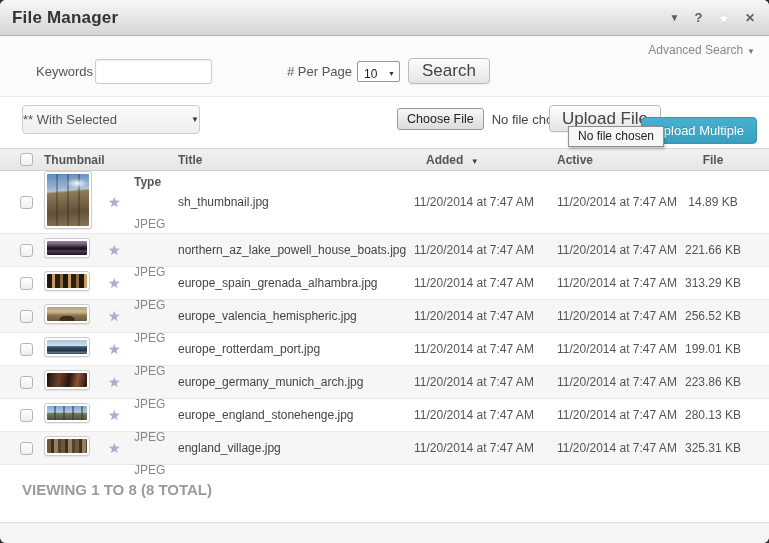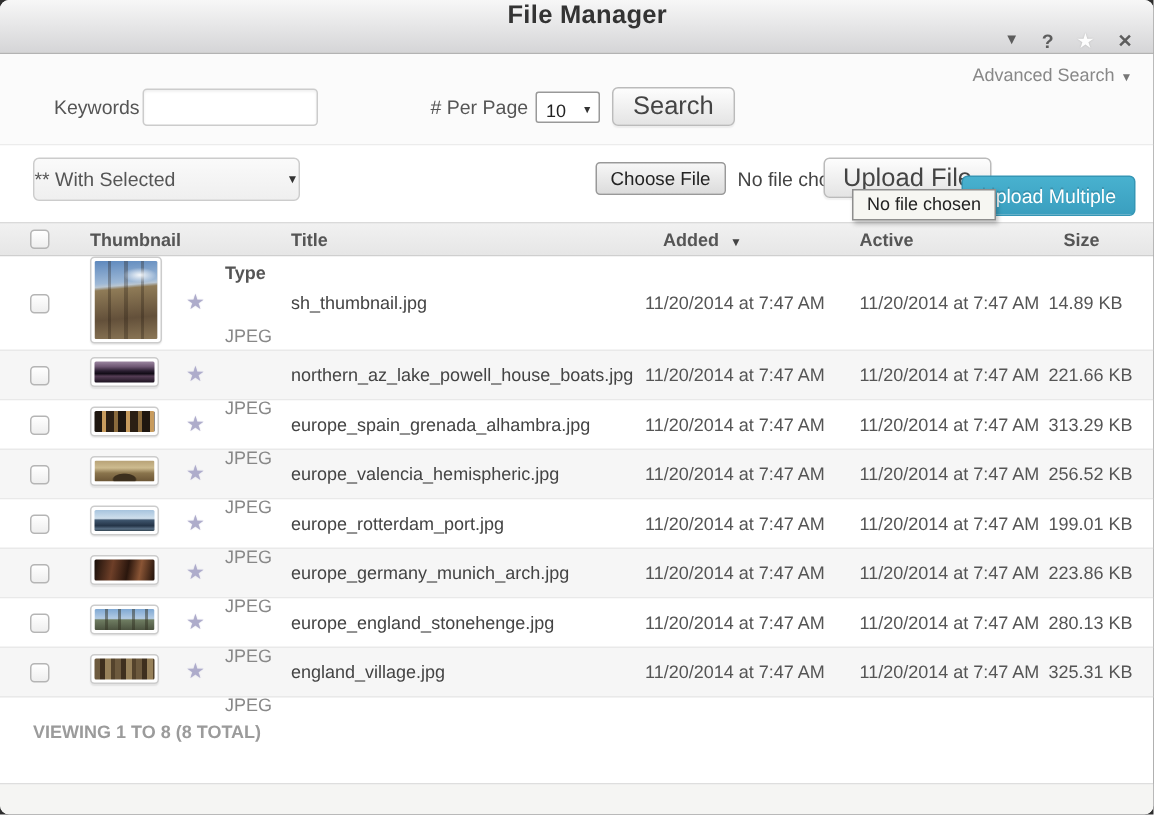--- a/index.html
+++ b/index.html
@@ -2,21 +2,21 @@
 <html><head>
 <meta charset="utf-8">
 <style>
   * { margin:0; padding:0; box-sizing:border-box; }
   html,body { width:769px; height:543px; }
   body { background:#2e2e2e; font-family:"Liberation Sans", sans-serif; }
   .modal { width:769px; height:543px; background:#fff; border-radius:6px; overflow:hidden; position:relative; }
 
   
   .titlebar { height:36px; background:linear-gradient(#f7f7f7,#d5d5d7); border-bottom:1px solid #b3b3b3;
-              display:flex; align-items:center; padding:0 14px 0 28px;flex-direction:column; }
+              display:flex; align-items:center; padding:0 14px 0 12px; }
   .titlebar h1 { font-size:17px; font-weight:bold; color:#333; letter-spacing:.2px; }
   .tb-icons { margin-left:auto; display:flex; align-items:center; gap:15px; }
   .tb-icons span { color:#5d5d5d; font-size:11px; cursor:pointer; line-height:1; }
   .tb-icons .fav { color:#fdfdfd; font-size:14px; text-shadow:0 0 1px #aaa; }
   .tb-icons .q { font-size:13px; font-weight:bold; }
   .tb-icons .x { font-size:12px; font-weight:bold; }
 
   
   .search-panel { height:61px; background:#fbfbfb; border-bottom:1px solid #ececec; position:relative; }
   .adv { position:absolute; right:14px; top:7px; font-size:12px; color:#888; cursor:pointer; }
@@ -56,21 +56,21 @@
              box-shadow:1px 2px 3px rgba(0,0,0,.25); font-size:12px; color:#222; padding:2px 9px 3px; z-index:6; }
 
   
   .thead { height:23px; background:linear-gradient(#f1f1f1,#e6e6e6); border-top:1px solid #dadada;
            border-bottom:1px solid #cfcfcf; display:flex; align-items:center; padding-left:20px;
            font-size:12px; font-weight:bold; color:#555; }
   .tr { display:flex; align-items:center; padding-left:20px; height:33px; border-bottom:1px solid #e9e9e9; background:#fff; }
   .tr.alt { background:#f6f6f6; }
   .tr.tall { height:63px; }
   .col-check { width:24px; }
-  .col-thumb { width:64px;margin-left:16px; }
+  .col-thumb { width:64px; }
   .col-star { width:26px; }
   .col-type { width:44px;margin-top:44px; }
   .col-title { width:236px; }
   .col-added { width:143px; }
   .col-active { width:126px; }
   .col-size { flex:1; text-align:center; padding-right:26px; }
   .thead .col-added { padding-left:12px; }
   .thead .sort { font-size:8px; color:#444; margin-left:4px; }
   .td { font-size:12px; color:#555; white-space:nowrap; overflow:hidden; }
   .col-type.td { color:#888; }
@@ -93,21 +93,21 @@
         radial-gradient(ellipse 18px 9px at 50% 90%, #3c2f1d 0 40%, rgba(0,0,0,0) 46%),
         linear-gradient(180deg, #b7a276 0%, #cdbb8f 35%, #8a744c 60%, #6b5636 100%); }
   .t5 { background: linear-gradient(180deg, #a7c4de 0%, #cfdfec 40%, #3f566e 48%, #243447 75%, #5a7086 90%, #31424f 100%); }
   .t6 { background: linear-gradient(100deg, #190f0a 0%, #6e3f28 30%, #2a160d 55%, #8a5535 75%, #20110a 100%); }
   .t7 { background:
         repeating-linear-gradient(90deg, rgba(0,0,0,0) 0 7px, rgba(50,50,35,.5) 7px 9px),
         linear-gradient(180deg, #7fa8d3 0%, #b3cbe3 45%, #6f7d62 52%, #4c5340 100%); }
   .t8 { background: repeating-linear-gradient(90deg, #6d5a3e 0 4px, #3e2f1e 4px 7px, #97815a 7px 11px, #54432c 11px 14px); }
 
   
-  .status { padding:16px 0 0 22px; font-size:12px; font-weight:bold; color:#9b9b9b; }
+  .status { padding:16px 0 0 22px; font-size:15px; font-weight:bold; color:#9b9b9b; }
   .bottombar { position:absolute; bottom:0; left:0; width:100%; height:21px; background:#f5f5f3;
                border-top:1px solid #dedede; border-radius:0 0 6px 6px; }
 </style>
 </head>
 <body>
 
 <div class="modal">
 
   <div class="titlebar">
     <h1>File Manager</h1>
@@ -155,21 +155,21 @@
       </div>
     <div class="col-thumb">Thumbnail</div>
     <div class="col-star"></div>
     <div class="col-type">Type</div>
     <div class="col-title">Title</div>
     <div class="col-added">
       <span>Added</span>
       <span class="sort">▼</span>
     </div>
     <div class="col-active">Active</div>
-    <div class="col-size">Size</div>
+    <div class="col-size">File</div>
   </div>
 
   <div id="rows">
     <div class="tr tall">
       <div class="col-check">
           <input type="checkbox" class="cb" style="">
         </div>
       <div class="col-thumb"><span class="thumb-frame"><span class="thumb t1"></span></span></div>
       <div class="col-star"><span class="star">★</span></div>
       <div class="td col-type">JPEG</div>

